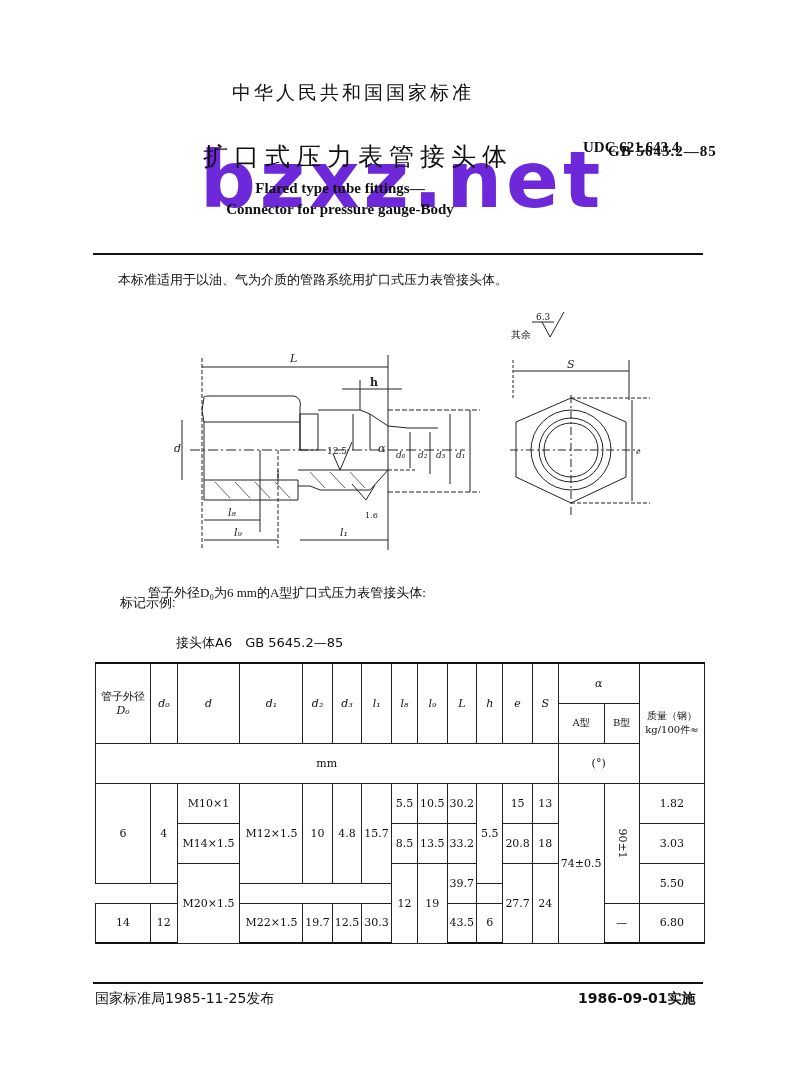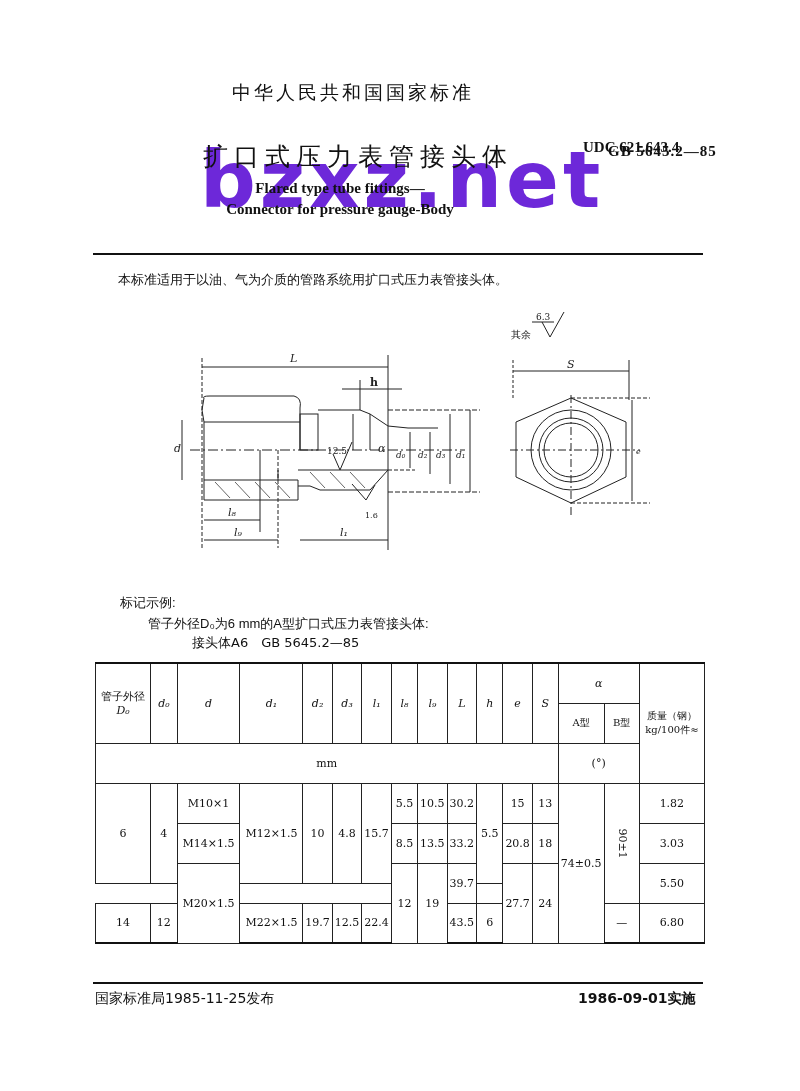--- a/index.html
+++ b/index.html
@@ -9,22 +9,22 @@
   .z{z-index:1;}
   .country{left:232px;top:80px;font-size:19px;letter-spacing:3px;font-family:Liberation Serif, serif;}
   .udc{left:583px;top:99px;font-size:15px;font-weight:bold;font-family:"Liberation Serif",serif;margin-top:40px;}
   .title-cn{left:203px;top:140px;font-size:25px;letter-spacing:6px;font-family:"DejaVu Sans",sans-serif;}
   .gb{left:608px;top:143px;font-size:15px;font-weight:bold;font-family:"Liberation Serif",serif;letter-spacing:1px;}
   .title-en1{left:0;width:680px;text-align:center;top:180px;font-size:15px;font-weight:bold;font-family:"Liberation Serif",serif;}
   .title-en2{left:0;width:680px;text-align:center;top:201px;font-size:15px;font-weight:bold;font-family:"Liberation Serif",serif;}
   .hr-top{left:93px;top:253px;width:610px;height:2px;background:#111;}
   .scope{left:118px;top:271px;font-size:13px;font-family:"DejaVu Sans",sans-serif;}
   .mark-title{left:120px;top:594px;font-size:13px;font-family:Liberation Sans, sans-serif;}
-  .mark-line1{left:148px;top:615px;font-size:13px;font-family:Liberation Sans, sans-serif;}
-  .mark-line2{left:192px;top:634px;font-size:13px;font-family:"DejaVu Sans",sans-serif;}
+  .mark-line1{left:148px;top:584px;font-size:13px;font-family:Liberation Serif, serif;}
+  .mark-line2{left:176px;top:634px;font-size:13px;font-family:"DejaVu Sans",sans-serif;}
   table.spec{position:absolute;left:95px;top:662px;width:610px;border-collapse:collapse;font-size:11px;font-family:"DejaVu Serif",serif;}
   table.spec td{border:1px solid #222;text-align:center;padding:0 2px;}
   table.spec tr.top td{border-top:2px solid #111;}
   table.spec tr.bottom td{border-bottom:2px solid #111;}
   .it{font-style:italic;}
   .rot{display:inline-block;transform:rotate(90deg);white-space:nowrap;}
   .hr-bot{left:93px;top:982px;width:610px;height:2px;background:#111;}
   .issue{left:95px;top:990px;font-size:14px;font-weight:normal;font-family:"DejaVu Sans",sans-serif;}
   .impl{left:578px;top:990px;font-size:14px;font-weight:bold;font-family:"DejaVu Sans",sans-serif;}
   svg text{font-family:"DejaVu Serif",serif;}
@@ -232,21 +232,21 @@
     <td rowspan="2">5.50</td>
   </tr>
   <tr style="height:20px"></tr>
 
   <tr class="bottom" style="height:40px">
     <td>14</td>
     <td>12</td>
     <td>M22×1.5</td>
     <td>19.7</td>
     <td>12.5</td>
-    <td>22.4</td>
+    <td>30.3</td>
     <td>43.5</td>
     <td>6</td>
     <td>—</td>
     <td>6.80</td>
   </tr>
 </tbody>
   </table>
 
 <div class="abs hr-bot"></div>
 <div class="abs z issue">国家标准局1985-11-25发布</div>

